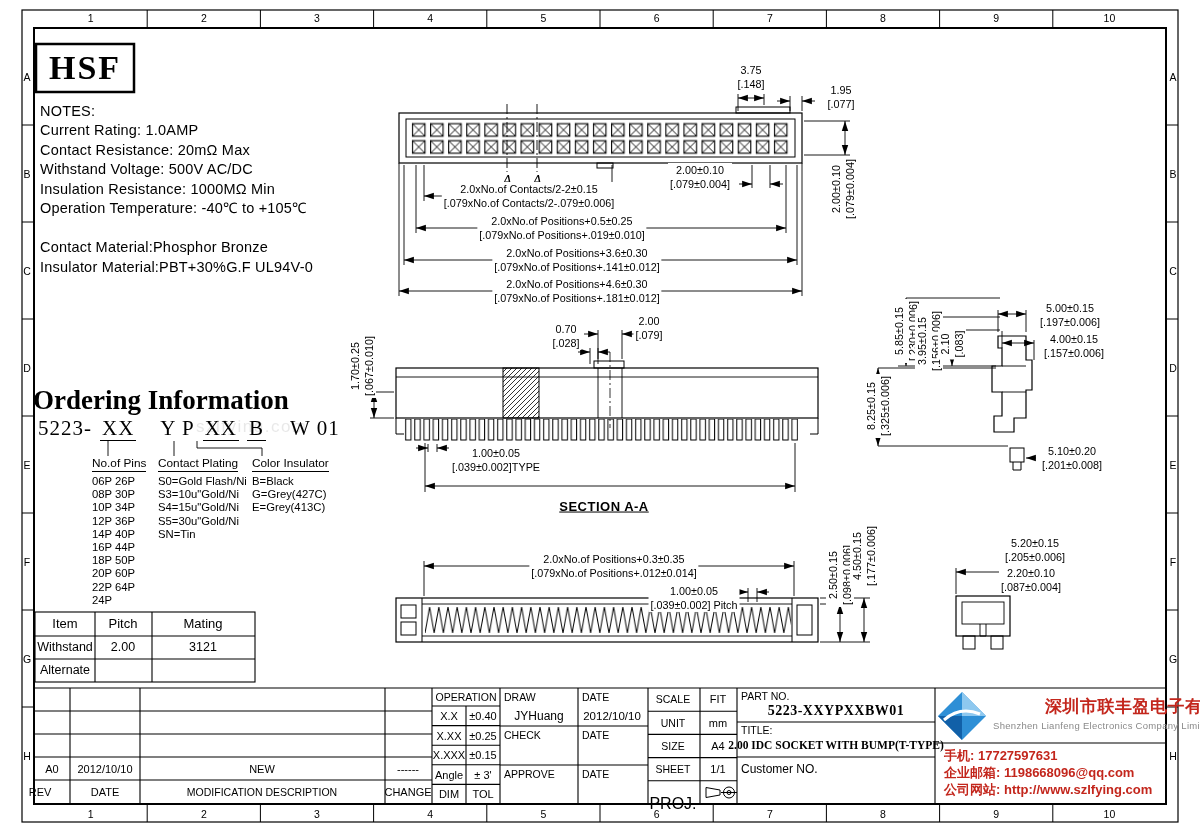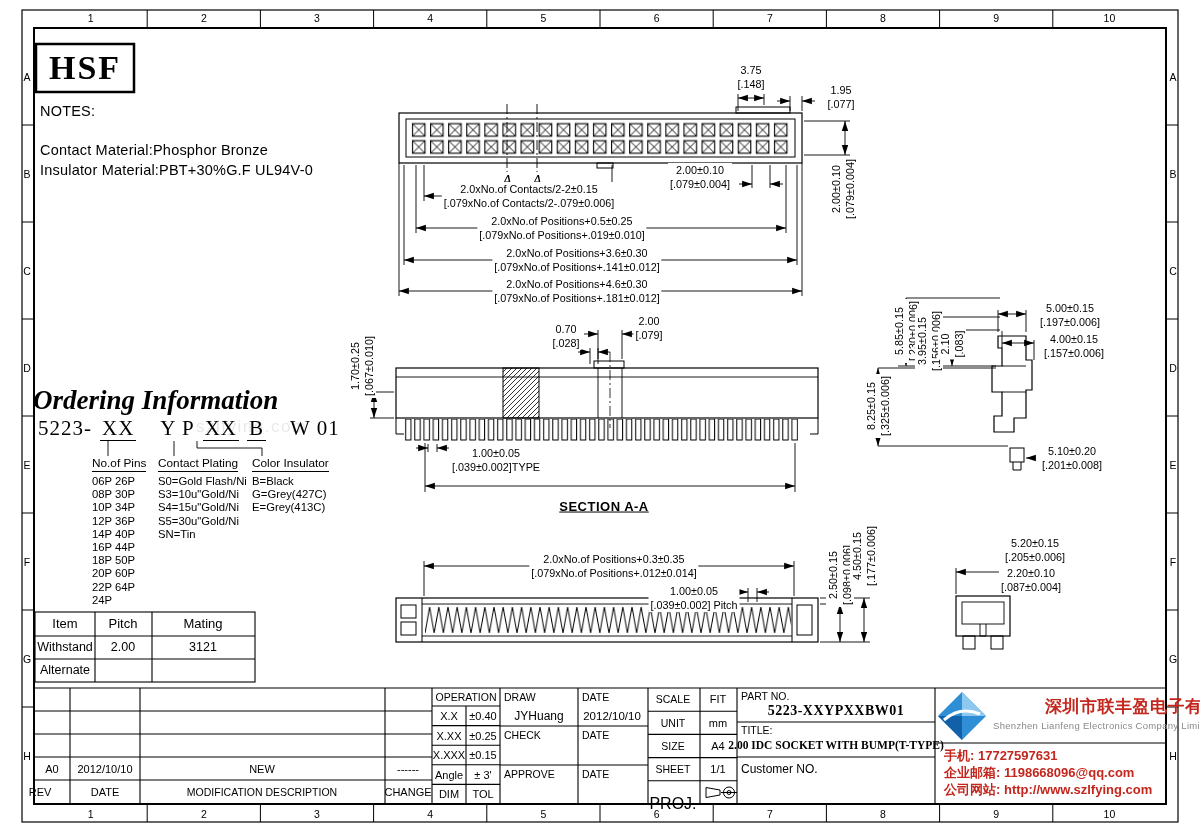--- a/index.html
+++ b/index.html
@@ -252,30 +252,37 @@
       <span class="gl">E</span>
       <span class="gl">F</span>
       <span class="gl">G</span>
       <span class="gl">H</span>
     </div>
 
 <div class="lbl cen serif" style="left:85px;top:68px;font-size:34px;font-weight:bold;letter-spacing:2px">HSF</div>
 
 <div class="notes">
   <div>NOTES:</div>
+  <div>
+        <div class="note-line">Current Rating: 1.0AMP</div>
+        <div class="note-line">Contact Resistance: 20mΩ Max</div>
+        <div class="note-line">Withstand Voltage: 500V AC/DC</div>
+        <div class="note-line">Insulation Resistance: 1000MΩ Min</div>
+        <div class="note-line">Operation Temperature: -40℃ to +105℃</div>
+      </div>
   <div style="height:20px"></div>
   <div>
         <div class="note-line">Contact Material:Phosphor Bronze</div>
         <div class="note-line">Insulator Material:PBT+30%G.F UL94V-0</div>
       </div>
 </div>
 
 <div class="wm" style="left:196px;top:417px">szlfying.com</div>
 
-<div class="lbl serif" style="left:33px;top:385px;font-size:27px;font-weight:bold;font-style:italic">Ordering Information</div>
+<div class="lbl serif" style="left:33px;top:385px;font-size:27px;font-weight:bold;">Ordering Information</div>
 <div class="lbl serif" style="left:38px;top:416px;font-size:21px;letter-spacing:1px">
   <span>5223-</span><span class="pf">XX</span><span class="pf2">Y P</span><span class="pf">XX</span><span class="pf">B</span><span class="pf2">W 01</span>
 </div>
 <div class="ocol" style="left:92px;top:456px">
   <div class="ocol-h">No.of Pins</div>
   <div>
         <div class="ocol-i">06P 26P</div>
         <div class="ocol-i">08P 30P</div>
         <div class="ocol-i">10P 34P</div>
         <div class="ocol-i">12P 36P</div>

